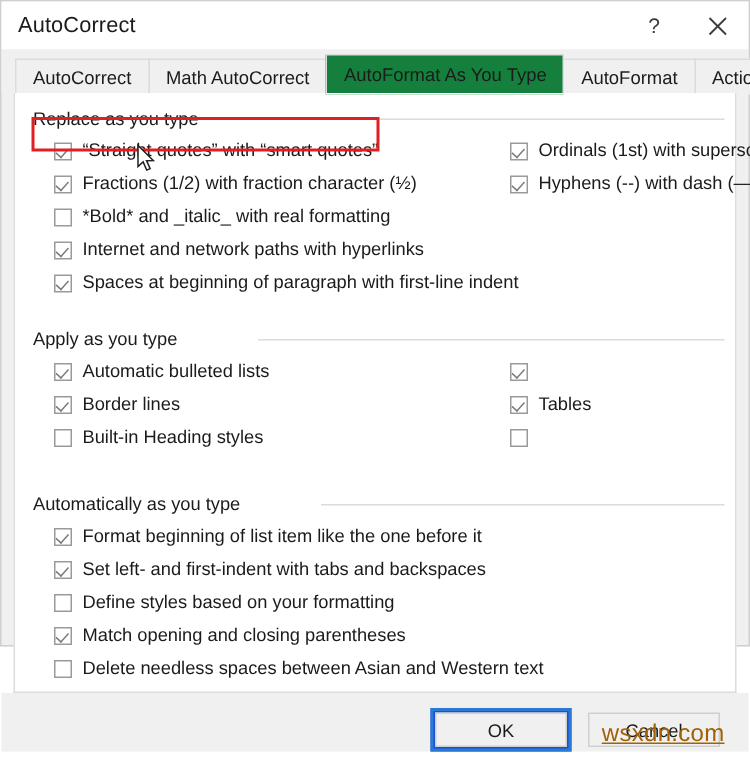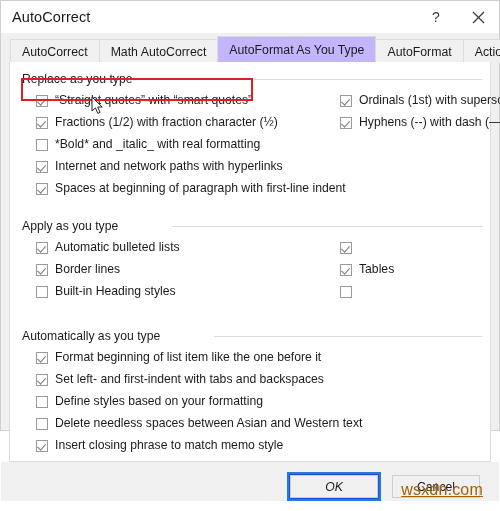--- a/index.html
+++ b/index.html
@@ -83,21 +83,21 @@
     background: #f0f0f0;
     border: 1px solid #dcdcdc;
     border-bottom: none;
     margin-right: -1px;
     white-space: nowrap;
     box-sizing: border-box;
     position: relative;
     top: 1px;
   }
   .tab.active {
-    background: #c4b5fd;
+    background: #15803d;
     height: 27px;
     line-height: 26px;
     border: 1px solid #dcdcdc;
     border-bottom: 1px solid #ffffff;
     z-index: 3;
     top: 1px;
   }
 
   
   .panel {
@@ -221,21 +221,20 @@
   }
   .btn-wrap {
     padding: 0;
     margin-left: 8px;
     box-sizing: border-box;
   }
   .btn-wrap.focused {
     border: 2px solid #2a7ad2;
     padding: 1px;
     background: #1d4ed8;
-    font-style: italic;
   }
   .btn-wrap.plain { padding: 3px; }
 
   .watermark {
     position: absolute;
     right: 16px;
     bottom: 2px;
     font-size: 16px;
     color: #a16207;
     font-family: "Liberation Sans", sans-serif;
@@ -361,20 +360,24 @@
           </div>
           <div class="cbrow">
             <span class="cbox checked"></span>
             <span class="cblabel">Set left- and first-indent with tabs and backspaces</span>
           </div>
           <div class="cbrow">
             <span class="cbox"></span>
             <span class="cblabel">Define styles based on your formatting</span>
           </div>
           <div class="cbrow">
+            <span class="cbox checked"></span>
+            <span class="cblabel">Match opening and closing parentheses</span>
+          </div>
+          <div class="cbrow">
             <span class="cbox"></span>
             <span class="cblabel">Delete needless spaces between Asian and Western text</span>
           </div>
           <div class="cbrow">
             <span class="cbox checked"></span>
             <span class="cblabel">Insert closing phrase to match memo style</span>
           </div>
         </div>
       </div>
     </div>

